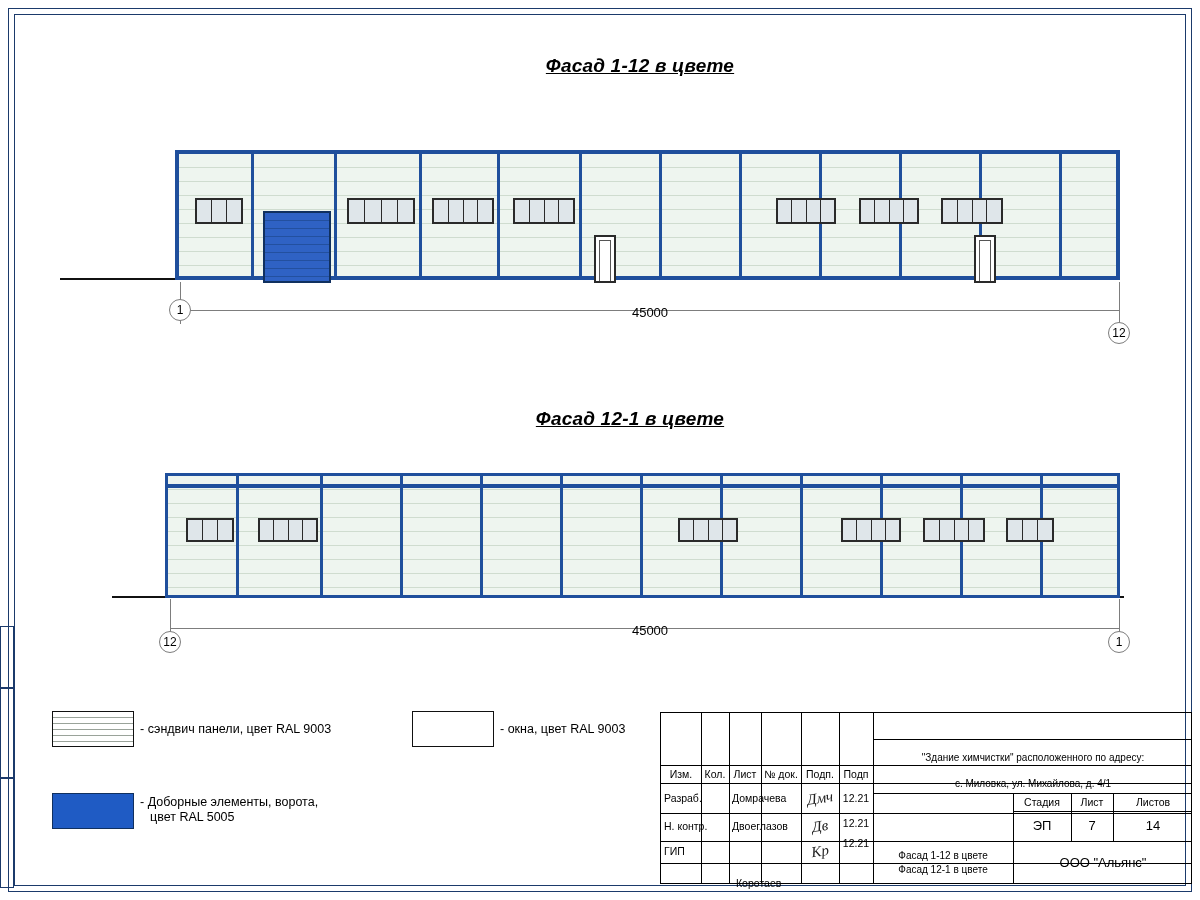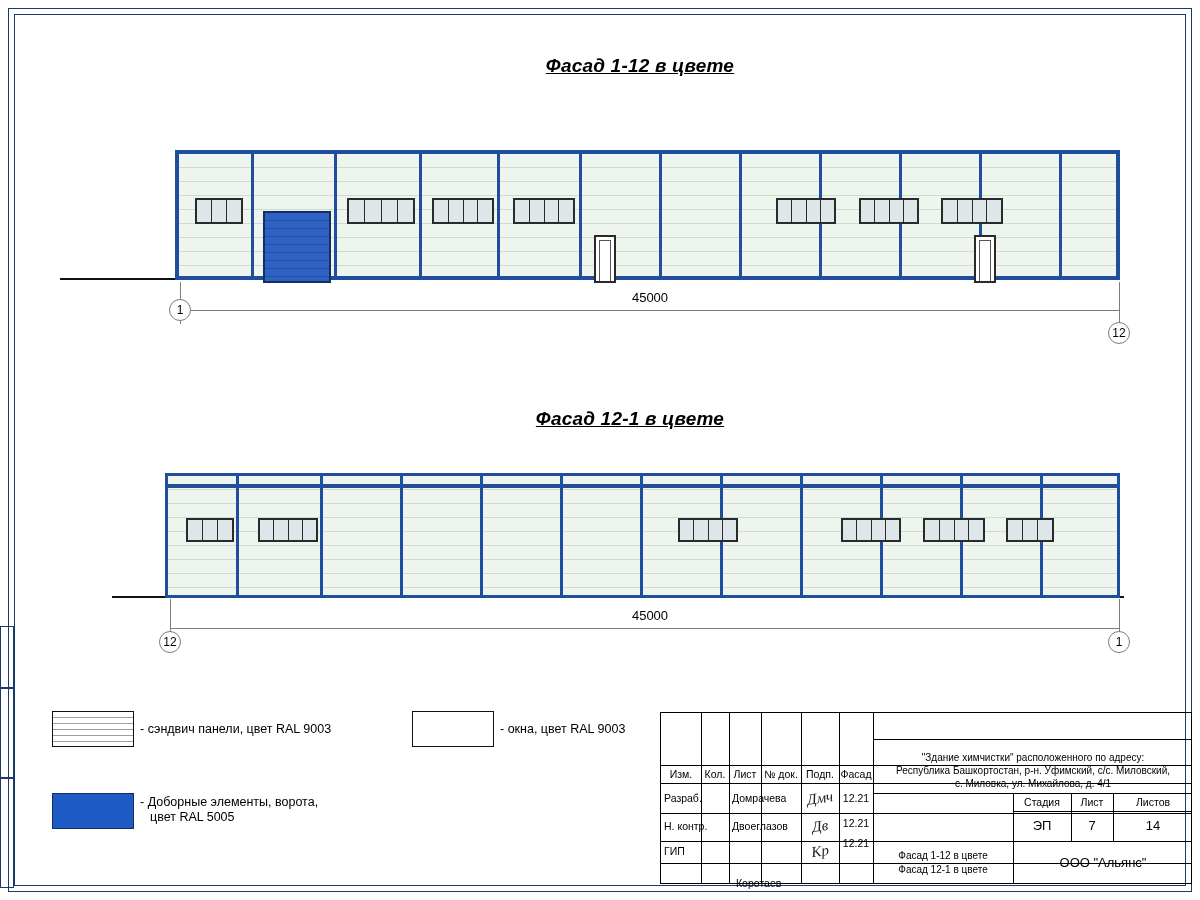--- a/index.html
+++ b/index.html
@@ -137,20 +137,21 @@
   .dim-tick {
     position: absolute;
     width: 1px;
     background: #7d7d7d;
   }
   .dim-text {
     position: absolute;
     font-size: 13px;
     text-align: center;
     color: #000;
+    margin-top: 15px;
   }
   .axis-bubble {
     position: absolute;
     width: 22px; height: 22px;
     border: 1px solid #7d7d7d;
     border-radius: 50%;
     box-sizing: border-box;
     font-size: 12px;
     line-height: 20px;
     text-align: center;
@@ -422,40 +423,39 @@
 
     <div class="v" style="left:352px; top:80px; bottom:0;"></div>
     <div class="v" style="left:410px; top:80px; height:48px;"></div>
     <div class="v" style="left:452px; top:80px; height:48px;"></div>
 
     <div class="cell" style="left:0px;   top:52px; width:40px;  height:18px;">Изм.</div>
     <div class="cell" style="left:40px;  top:52px; width:28px;  height:18px;">Кол.</div>
     <div class="cell" style="left:68px;  top:52px; width:32px;  height:18px;">Лист</div>
     <div class="cell" style="left:100px; top:52px; width:40px;  height:18px;">№ док.</div>
     <div class="cell" style="left:140px; top:52px; width:38px;  height:18px;">Подп.</div>
-    <div class="cell" style="left:178px; top:52px; width:34px;  height:18px;">Фасад</div>
+    <div class="cell" style="left:178px; top:52px; width:34px;  height:18px;">Подп</div>
 
     <div class="cell left" style="left:0px;  top:70px; width:68px; height:30px;">Разраб.</div>
     <div class="cell left" style="left:68px; top:70px; width:72px; height:30px;">Домрачева</div>
     <div class="cell sig" style="left:140px; top:70px; width:38px; height:30px;">Дмч</div>
     <div class="cell" style="left:178px; top:70px; width:34px; height:30px;">12.21</div>
 
     <div class="cell left" style="left:0px;  top:100px; width:68px; height:26px;">Н. контр.</div>
     <div class="cell left" style="left:68px; top:100px; width:72px; height:26px;">Двоеглазов</div>
     <div class="cell sig" style="left:140px; top:100px; width:38px; height:26px;">Дв</div>
     <div class="cell" style="left:178px; top:100px; width:34px; height:20px;">12.21</div>
 
     <div class="cell left" style="left:0px;  top:126px; width:68px; height:24px;">ГИП</div>
     <div class="cell left" style="left:72px; top:126px; width:72px; height:24px;margin-top:32px;">Коротаев</div>
     <div class="cell sig" style="left:140px; top:126px; width:38px; height:24px;">Кр</div>
     <div class="cell" style="left:178px; top:120px; width:34px; height:20px;">12.21</div>
 
 
     <div class="cell" style="left:212px; top:38px; width:320px; height:14px; font-size:10px;">"Здание химчистки" расположенного по адресу:</div>
-    <div class="cell" style="left:212px; top:51px; width:320px; height:14px; font-size:10px;">Республика Башкортостан, р-н. Уфимский, с/с. Миловский,</div>
     <div class="cell" style="left:212px; top:64px; width:320px; height:14px; font-size:10px;">с. Миловка, ул. Михайлова, д. 4/1</div>
 
 
     <div class="cell" style="left:352px; top:80px; width:58px; height:18px;">Стадия</div>
     <div class="cell" style="left:410px; top:80px; width:42px; height:18px;">Лист</div>
     <div class="cell" style="left:452px; top:80px; width:80px; height:18px;">Листов</div>
 
     <div class="cell" style="left:352px; top:98px; width:58px; height:30px; font-size:13px;">ЭП</div>
     <div class="cell" style="left:410px; top:98px; width:42px; height:30px; font-size:13px;">7</div>
     <div class="cell" style="left:452px; top:98px; width:80px; height:30px; font-size:13px;">14</div>

